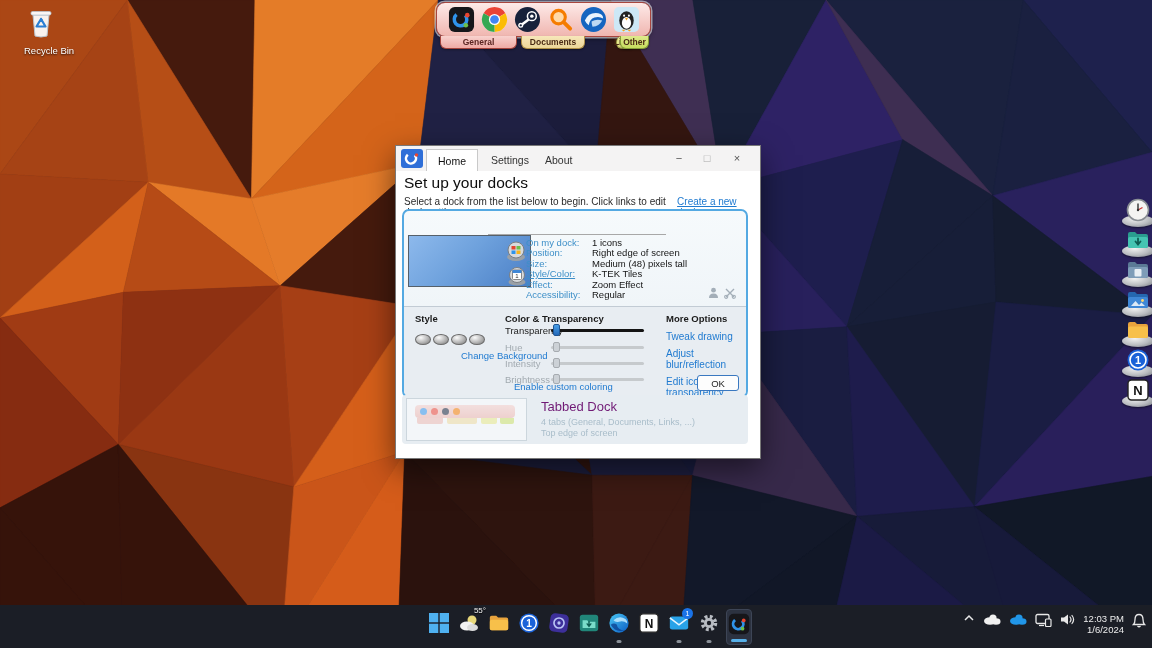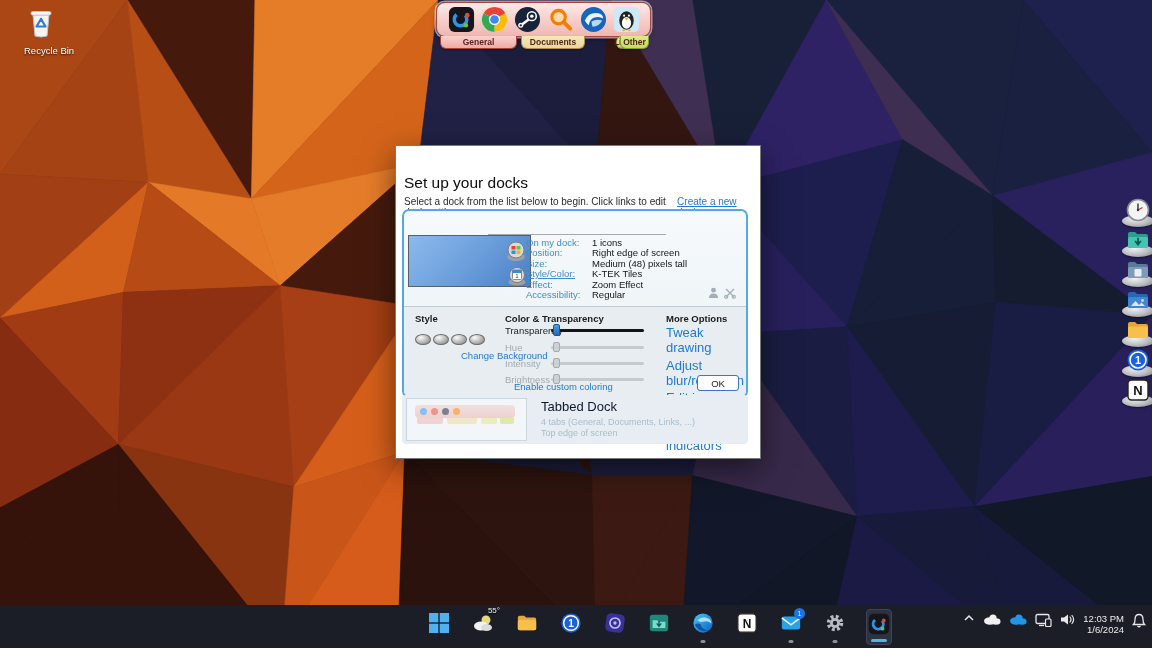--- a/index.html
+++ b/index.html
@@ -69,37 +69,37 @@
   .chg-bg{position:absolute;left:17px;top:43px;font-size:9.5px;margin-left:40px;}
   .slider-row{position:absolute;left:101px;display:flex;align-items:center;height:12px;}
   .slider-row .sl{width:46px;font-size:9.5px;color:#222;}
   .slider-row.dis .sl{color:#a2aab0;}
   .track{position:relative;width:93px;height:3px;border-radius:2px;background:#141414;}
   .slider-row.dis .track{background:#c6cacd;}
   .handle{position:absolute;top:-4.5px;width:7px;height:12px;border-radius:2px;
     background:linear-gradient(180deg,#4aa0e8,#2268b8);border:1px solid #1c5494;}
   .slider-row.dis .handle{background:#ccd1d6;border-color:#a6abb0;height:10px;top:-3.5px;}
   .custom-color{position:absolute;left:110px;top:74px;font-size:9.5px;}
-  .more a{display:block;font-size:13px;margin-bottom:2.6px;}
+  .more a{display:block;font-size:10px;margin-bottom:2.6px;margin-top:6px;}
   .okbtn{position:absolute;right:7px;bottom:5px;width:42px;height:16px;background:#fdfdfd;border:1px solid #3a78c0;
     border-radius:3px;font-size:9.5px;color:#222;display:flex;align-items:center;justify-content:center;}
 
   #tabbeditem{position:absolute;left:6px;top:249px;width:346px;height:49px;background:#e7edf2;border-radius:4px;}
   #tabbeditem .tprev{position:absolute;left:4px;top:3px;width:121px;height:43px;background:#f3f6f9;
     border:1px solid #ccd6dd;overflow:hidden;}
   .tprev .bar{position:absolute;left:8px;top:6px;width:100px;height:13px;border-radius:4px;
     background:linear-gradient(180deg,#f3cdc9,#eab2ac);opacity:.55;display:flex;align-items:center;gap:4px;padding:0 5px;}
   .tprev .dot{width:7px;height:7px;border-radius:50%;}
   .tprev .nub{position:absolute;top:19px;height:6px;opacity:.5;border-radius:0 0 2px 2px;}
-  .t-title{position:absolute;left:139px;top:4px;font-size:13px;color:#0f172a;}
+  .t-title{position:absolute;left:139px;top:4px;font-size:13px;color:#701a75;}
   .t-line{position:absolute;left:139px;font-size:9px;color:#a9bdca;}
 
   
   #taskbar{position:absolute;left:0;top:605px;width:1152px;height:43px;background:#1b1e26;}
-  #tb-center{position:absolute;left:426px;top:4px;display:flex;gap:18px;}
+  #tb-center{position:absolute;left:426px;top:4px;display:flex;gap:4px;}
   .tslot{position:relative;width:26px;height:36px;display:flex;align-items:flex-start;justify-content:center;padding-top:3px;border-radius:4px;}
   .tslot.active{background:#2c3240;border:1px solid #3d4556;}
   .tind{position:absolute;bottom:2px;left:50%;transform:translateX(-50%);height:3px;border-radius:2px;}
   .tind.dot{width:5px;background:#8a9098;}
   .tind.line{width:16px;background:#57b0e8;}
   .badge{position:absolute;right:-3px;top:-4px;width:11px;height:11px;border-radius:50%;background:#1a73e8;
     color:#fff;font-size:7px;display:flex;align-items:center;justify-content:center;}
   .wtemp{position:absolute;right:-4px;top:-3px;color:#f0f0f0;font-size:8px;text-shadow:0 1px 1px #000;}
   #tray{position:absolute;right:6px;top:8px;display:flex;gap:8px;}
   .clockblk{text-align:right;color:#ececec;font-size:9.5px;line-height:11px;}
@@ -294,20 +294,39 @@
     <div class="rslot">
         <div class="tile"></div>
       <svg class="ric" viewBox="0 0 24 24">
         <rect x="2" y="2" width="20" height="20" rx="3.5" fill="#fff" stroke="#222" stroke-width="1.4"></rect>
         <text x="12" y="17" text-anchor="middle" font-size="13" font-weight="bold" fill="#111" font-family="'DejaVu Serif',serif">N</text>
       </svg>
       </div>
   </div>
 
   <div id="win">
+    <div id="titlebar">
+      <svg id="appicon" viewBox="0 0 22 19">
+        <rect x="0" y="0" width="22" height="19" rx="3" fill="#2f6fd8"></rect>
+        <circle cx="10" cy="9.5" r="5" fill="none" stroke="#fff" stroke-width="2.6" stroke-dasharray="23 9" transform="rotate(-40 10 9.5)"></circle>
+        <circle cx="15.5" cy="6" r="1.7" fill="#e8452f"></circle>
+      </svg>
+      <div class="wtab active" style="left:30px">
+          <span>Home</span>
+        </div>
+      <div class="wtab" style="left:84px">
+          <span>Settings</span>
+        </div>
+      <div class="wtab" style="left:138px">
+          <span>About</span>
+        </div>
+      <div class="wctl" style="right:70px">−</div>
+      <div class="wctl" style="right:42px;color:#aaa">□</div>
+      <div class="wctl" style="right:12px">×</div>
+    </div>
 
     <div class="heading">Set up your docks</div>
     <div class="subrow">
       <span>Select a dock from the list below to begin. Click links to edit dock settings.</span>
       <span class="spacer"></span>
       <a class="lnk u">Create a new dock...</a>
     </div>
 
     <div id="selpanel">
       <div class="qrule"></div>

